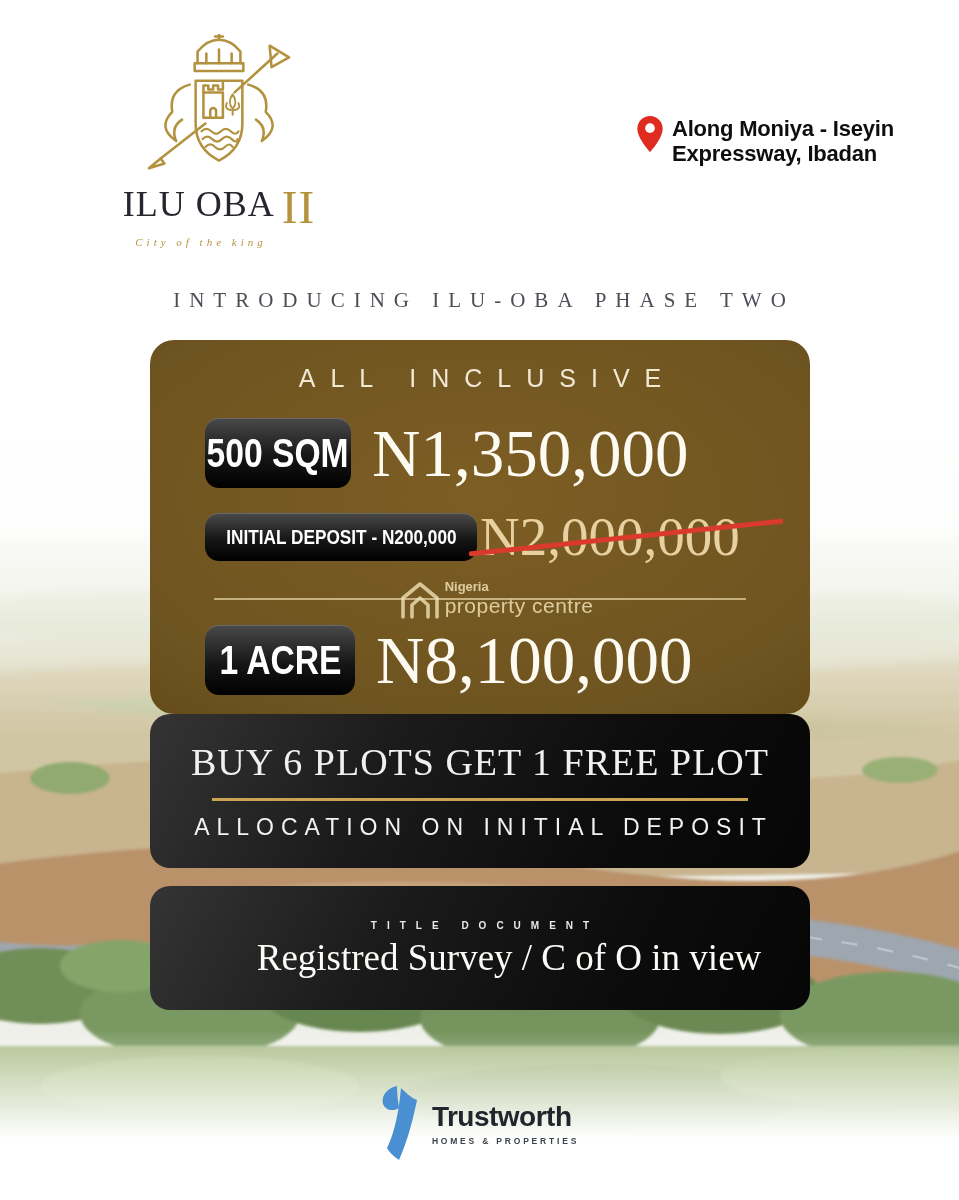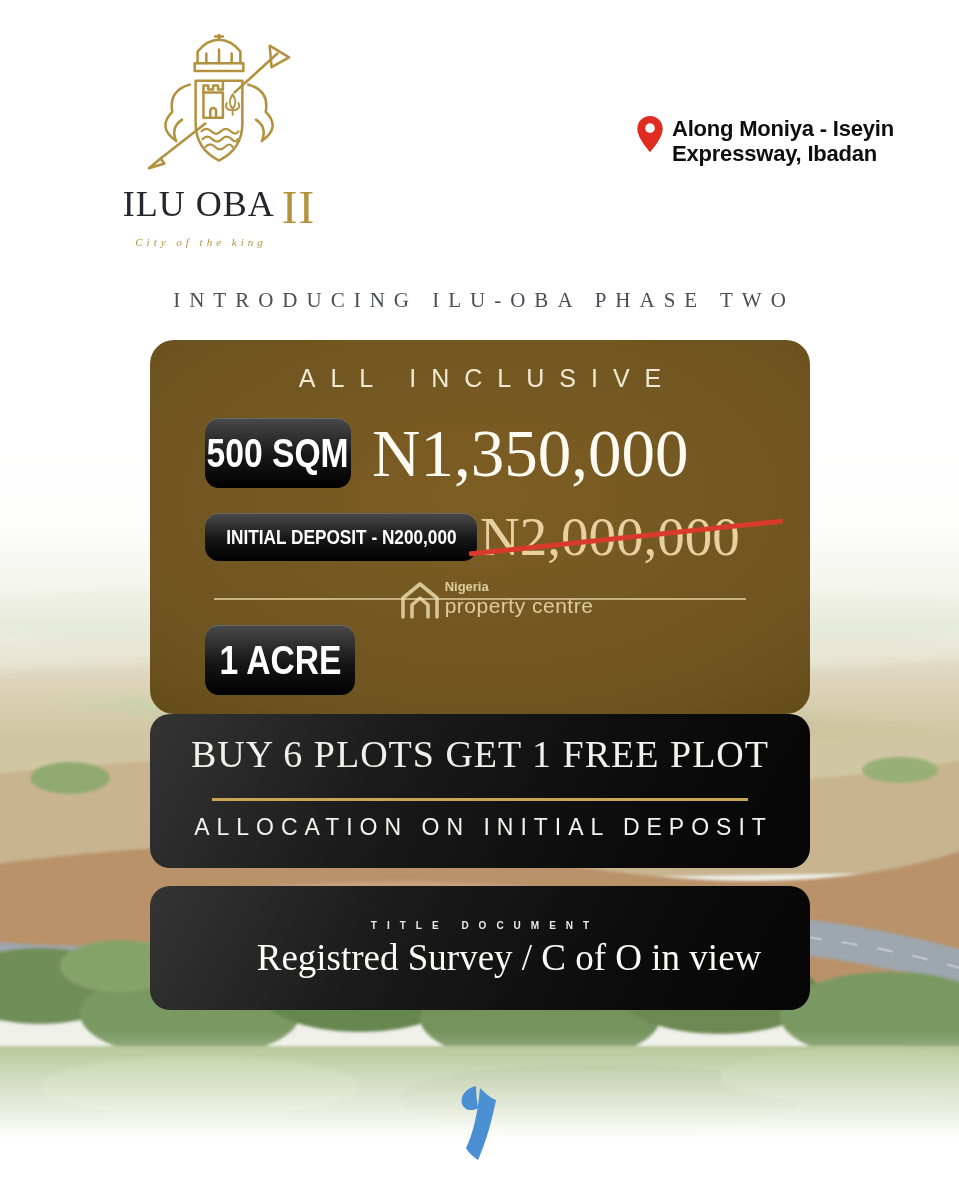--- a/index.html
+++ b/index.html
@@ -55,21 +55,21 @@
   .divider-zone{position:absolute;left:0;top:238px;width:100%;height:52px;}
   .divider{position:absolute;left:64px;right:64px;top:20px;height:2px;background:rgba(234,215,168,0.7);}
   .watermark{position:absolute;left:0;top:0;width:100%;display:flex;justify-content:center;
     align-items:flex-start;gap:2px;padding-left:15px;}
   .wm1{font-size:13px;font-weight:bold;color:rgba(240,225,180,0.85);margin-top:1px;}
   .wm2{font-size:21px;color:rgba(240,225,180,0.85);letter-spacing:0.5px;}
   
   .dark-card{position:absolute;left:150px;width:660px;border-radius:20px;
     background:linear-gradient(118deg,#343434 0%,#1b1b1b 35%,#0c0c0c 70%,#060606 100%);}
   .promo{top:714px;height:154px;}
-  .promo-l1{position:absolute;top:18px;width:100%;text-align:center;
+  .promo-l1{position:absolute;top:26px;width:100%;text-align:center;
     font-family:"Liberation Serif",serif;font-size:38px;color:#f0f0ee;letter-spacing:1px;}
   .gold-divider{position:absolute;top:84px;left:62px;right:62px;height:3px;background:#c9a552;}
   .promo-l2{position:absolute;top:100px;width:100%;text-align:center;font-size:23px;
     letter-spacing:7px;text-indent:7px;color:#f2f2f0;}
   .title-doc{top:886px;height:124px;}
   .td-label{position:absolute;top:34px;width:100%;text-align:center;font-size:10px;
     font-weight:bold;letter-spacing:10px;text-indent:10px;color:#e9e9e9;}
   .td-value{position:absolute;top:50px;width:100%;text-align:center;
     font-family:"Liberation Serif",serif;font-size:37px;color:#fbfbf7;padding-left:29px;}
   
@@ -209,31 +209,36 @@
       <div class="wm-text">
         <div class="wm1">Nigeria</div>
         <div class="wm2">property centre</div>
       </div>
     </div>
   </div>
 
   <div class="badge b3">
     <span>1 ACRE</span>
   </div>
+  <div class="price p3">N8,100,000</div>
 </section>
 
 <section class="dark-card promo">
   <div class="promo-l1">BUY 6 PLOTS GET 1 FREE PLOT</div>
   <div class="gold-divider"></div>
   <div class="promo-l2">ALLOCATION ON INITIAL DEPOSIT</div>
 </section>
 
 <section class="dark-card title-doc">
   <div class="td-label">TITLE DOCUMENT</div>
   <div class="td-value">Registred Survey / C of O in view</div>
 </section>
 
 <footer class="footer">
   <svg width="42" height="74" viewBox="0 0 40 74">
     <path d="M16,0 C6,2 0,10 2,18 C4,24 12,26 18,22 C17,15 16,8 16,0 Z" fill="#4a8fd2"></path>
     <path d="M20,2 C23,5 30,12 36,14 C32,34 26,56 18,74 C12,70 8,66 6,62 C14,46 18,24 20,2 Z" fill="#4a8fd2"></path>
   </svg>
+  <div class="ft-text">
+    <div class="ft-brand">Trustworth</div>
+    <div class="ft-tag">HOMES &amp; PROPERTIES</div>
+  </div>
 </footer>
 
 </body></html>

